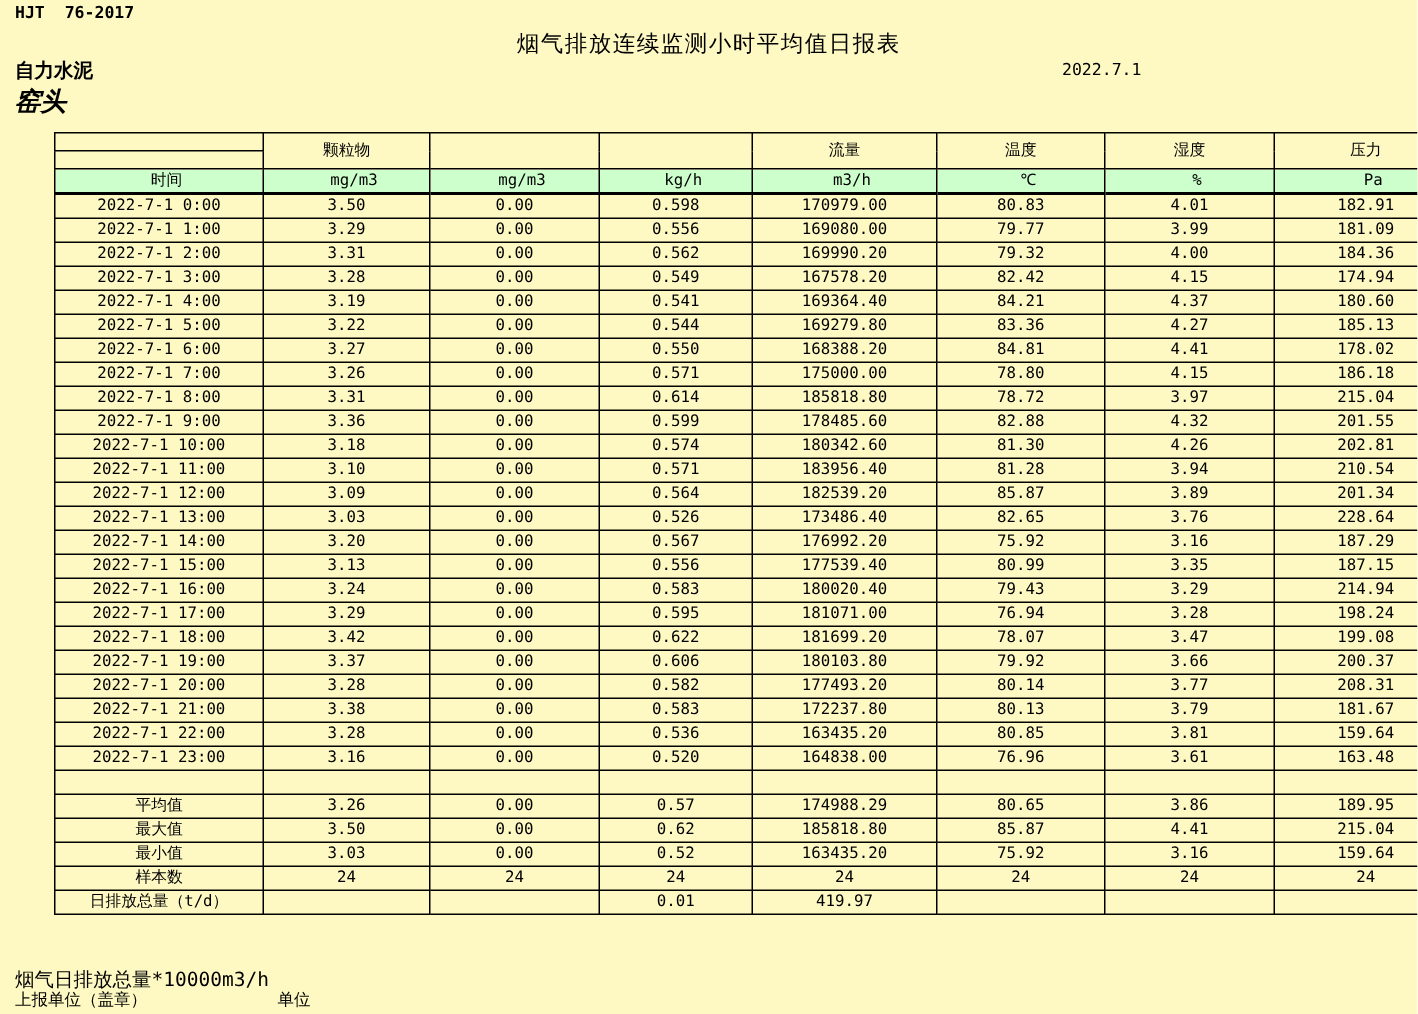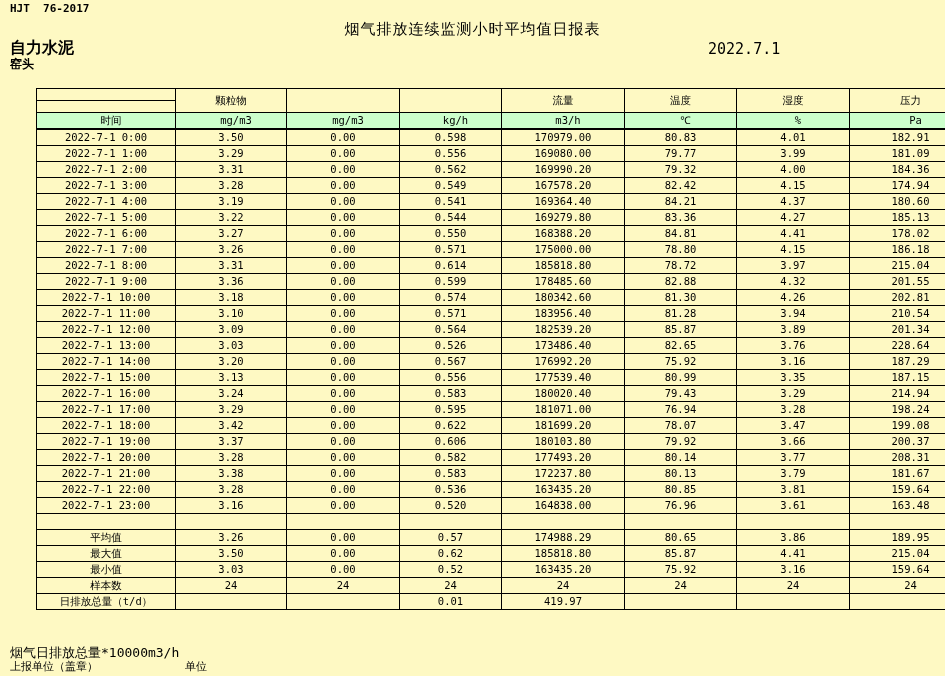--- a/index.html
+++ b/index.html
@@ -1,22 +1,22 @@
 <!DOCTYPE html>
 <html><head>
 <meta charset="utf-8">
 <style>
   html,body{margin:0;padding:0;background:#fff;}
   body{width:945px;height:676px;font-family:"DejaVu Sans Mono","Liberation Sans",monospace;color:#000;}
   .page{position:relative;width:945px;height:676px;background:#fef9c3;overflow:hidden;}
   .std{position:absolute;left:10px;top:2px;font-weight:bold;font-size:11px;white-space:pre;}
   .title{position:absolute;left:0;top:20px;width:945px;text-align:center;font-weight:normal;font-size:15px;letter-spacing:1px;}
-  .date{position:absolute;left:708px;top:40px;font-size:15px;}
-  .company{position:absolute;left:10px;top:38px;font-weight:bold;font-size:16px;}
-  .station{position:absolute;left:10px;top:56px;font-weight:bold;font-size:12px;}
+  .date{position:absolute;left:708px;top:40px;font-size:11px;}
+  .company{position:absolute;left:10px;top:38px;font-weight:bold;font-size:13px;}
+  .station{position:absolute;left:10px;top:56px;font-weight:bold;font-size:17px;font-style:italic;}
   table.report{position:absolute;left:8px;top:88px;width:935px;border-collapse:collapse;table-layout:fixed;font-size:10.5px;margin-left:28px;}
   table.report td{border:1px solid #000;height:15px;line-height:15px;padding:0 2px;text-align:center;overflow:hidden;white-space:nowrap;}
   tr.grp-top td.c1sub{height:11px;line-height:11px;}
   tr.grp-bottom td.c1sub{height:11px;line-height:11px;}
   tr.unit-row td{border-bottom:2px solid #000;height:15px;padding-left:12px;}
   td.label-left{text-align:left;padding-left:4px;}
   .footnote{position:absolute;left:10px;top:644px;font-size:13px;}
   .footline{position:absolute;left:10px;top:659px;font-size:11px;width:500px;}
   .footline .unit{position:absolute;left:175px;top:0;}
 </style>

